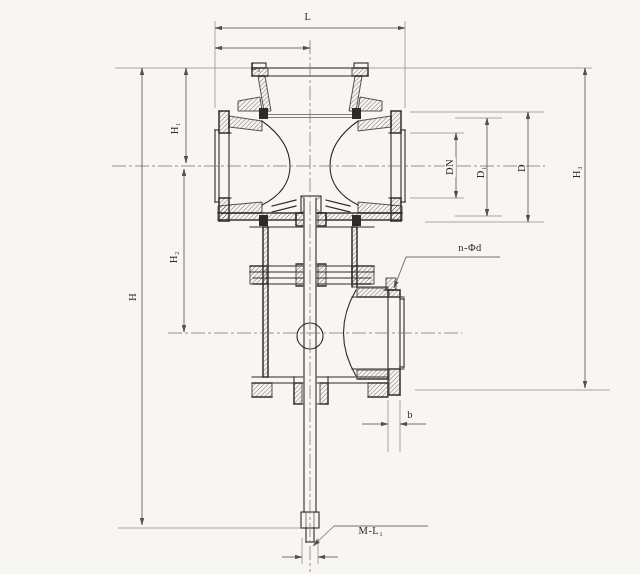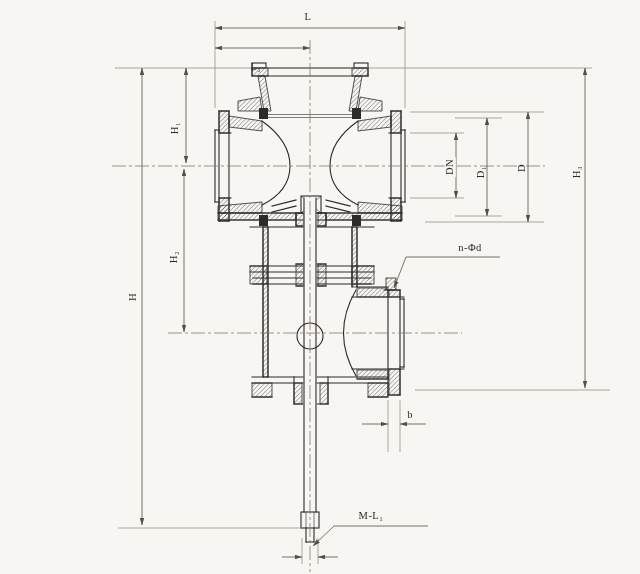--- a/index.html
+++ b/index.html
@@ -227,14 +227,14 @@
   <span class="lbl" style="left:256px;top:39px;margin-top:28px;">L₁</span>
   <span class="lbl rot" style="left:133px;top:297px;">H</span>
   <span class="lbl rot" style="left:175px;top:128px;">H₁</span>
   <span class="lbl rot" style="left:174px;top:257px;">H₂</span>
   <span class="lbl rot bg" style="left:450px;top:167px;">DN</span>
   <span class="lbl rot" style="left:481px;top:172px;">D₁</span>
   <span class="lbl rot" style="left:522px;top:168px;">D</span>
   <span class="lbl rot" style="left:577px;top:172px;">H₃</span>
   <span class="lbl" style="left:434px;top:248px;margin-left:36px;">n-Φd</span>
   <span class="lbl" style="left:410px;top:415px;">b</span>
-  <span class="lbl" style="left:371px;top:516px;text-align:center;">M-L₁</span>
+  <span class="lbl" style="left:371px;top:531px;text-align:center;">M-L₁</span>
 </div>
 
 </body></html>

